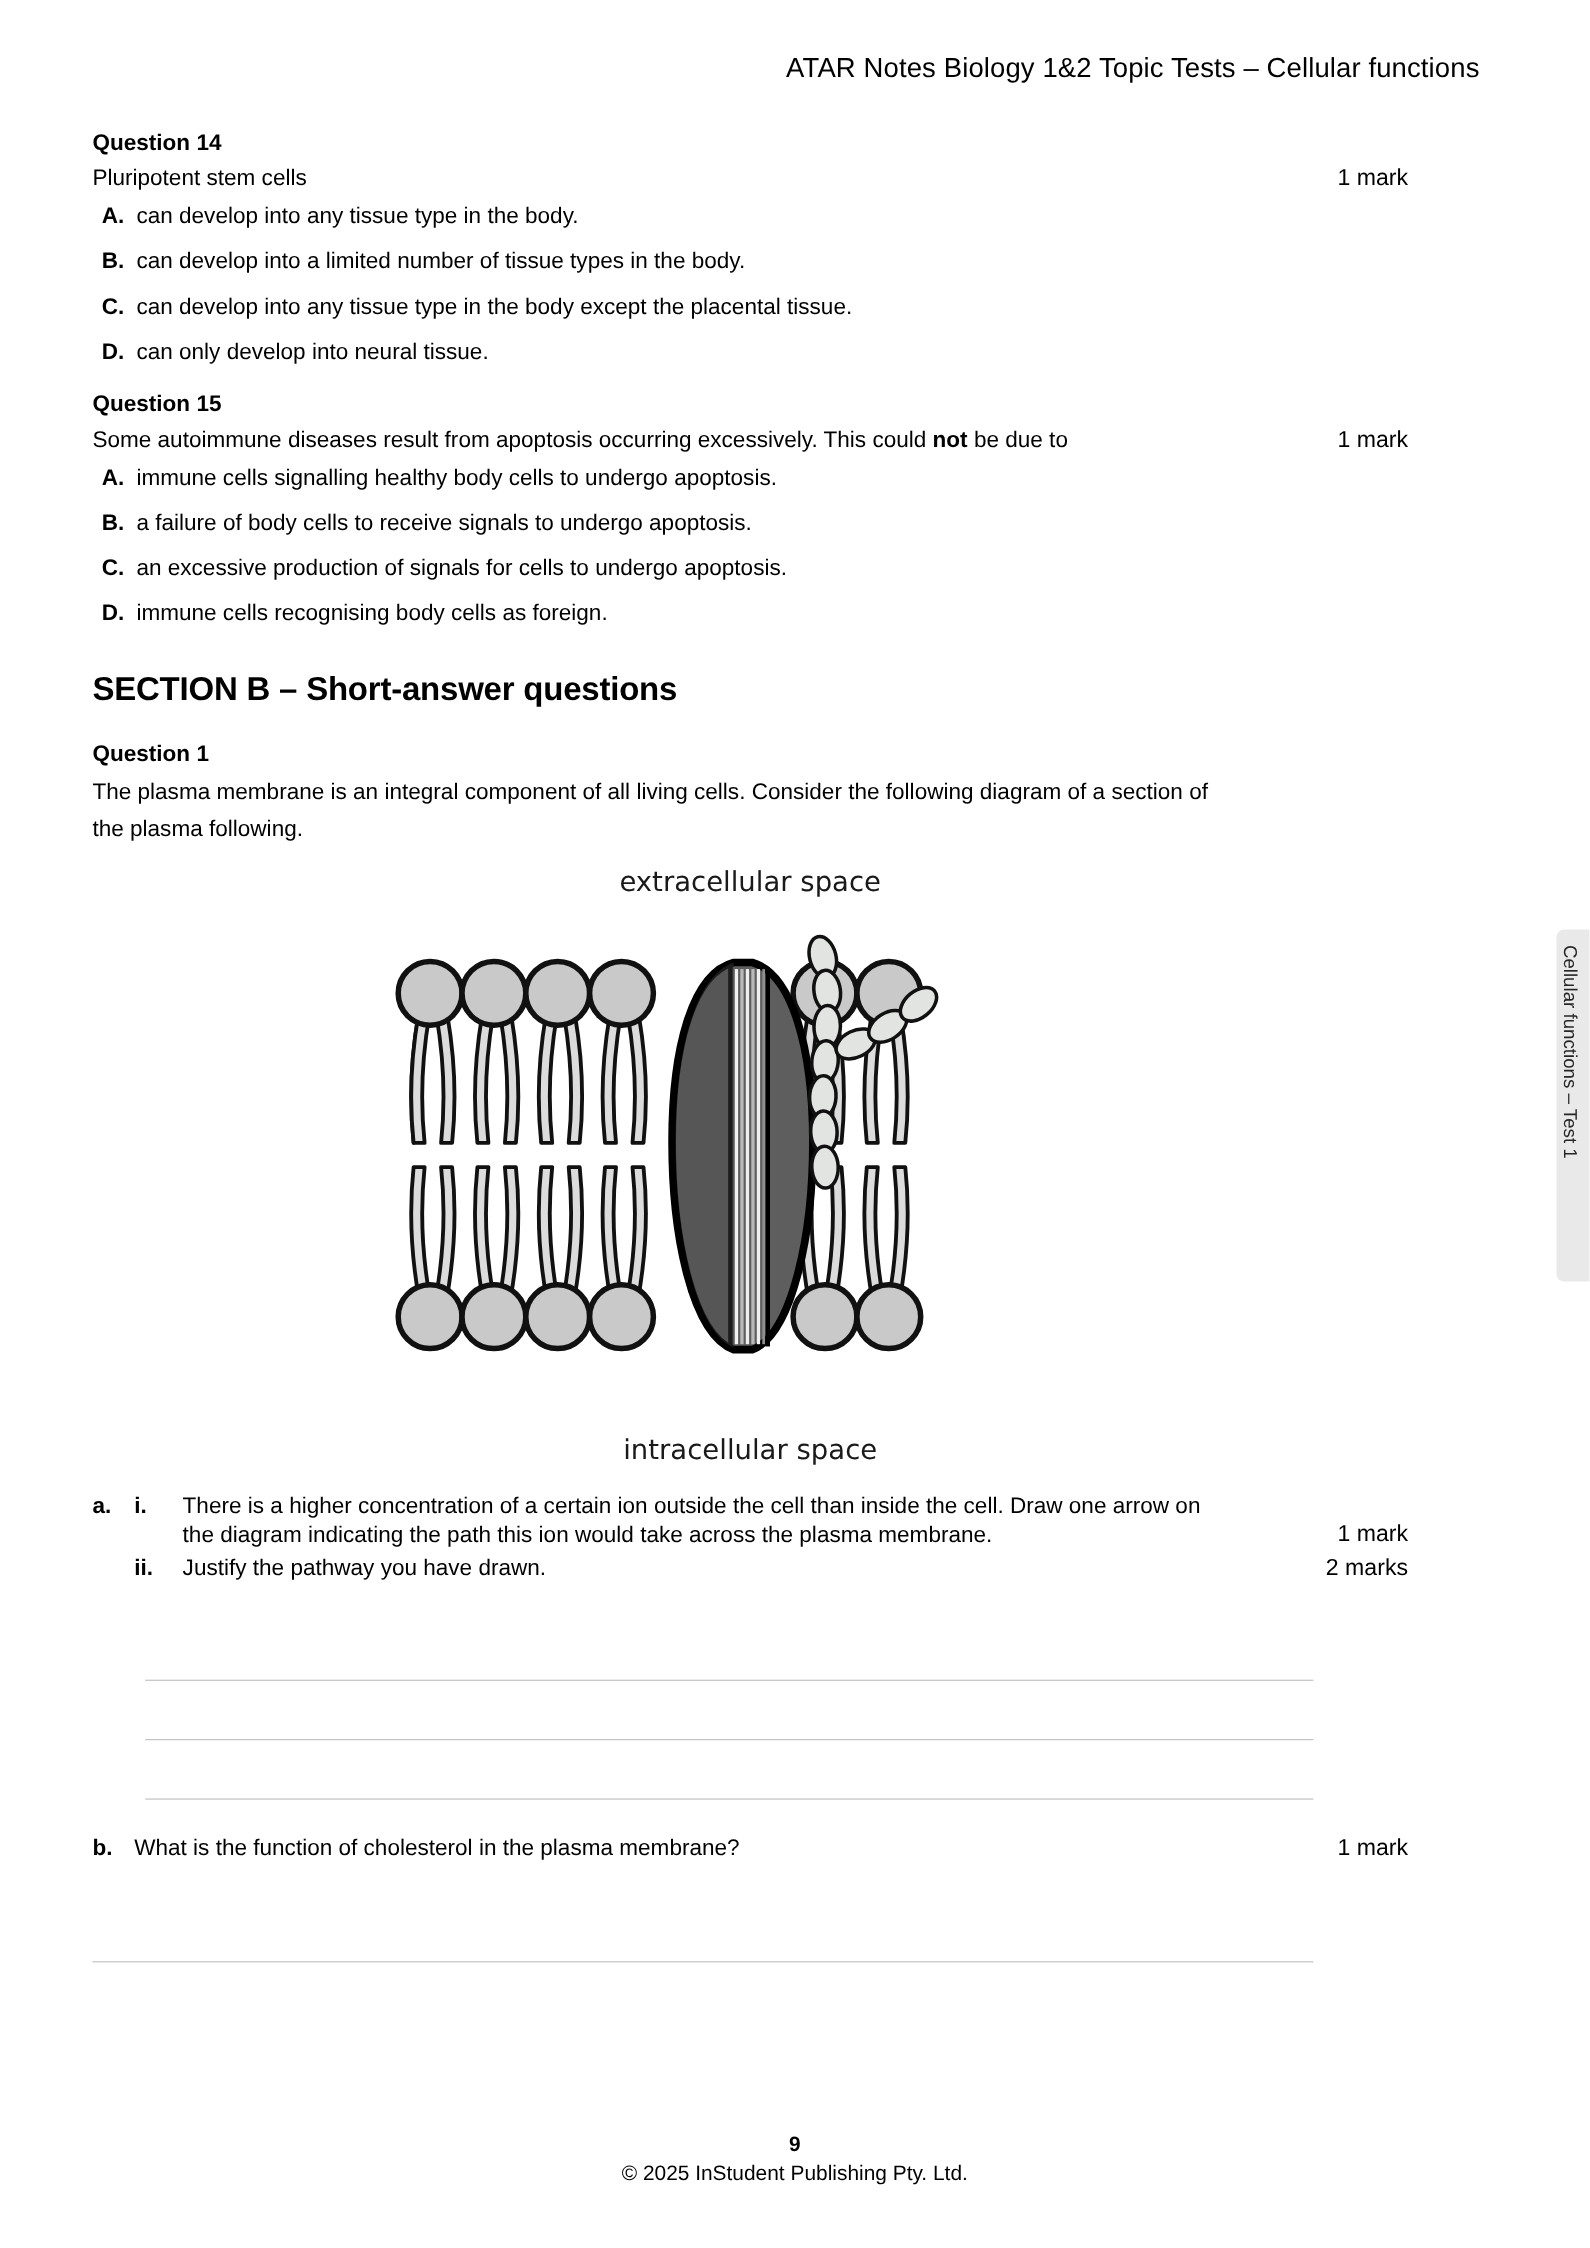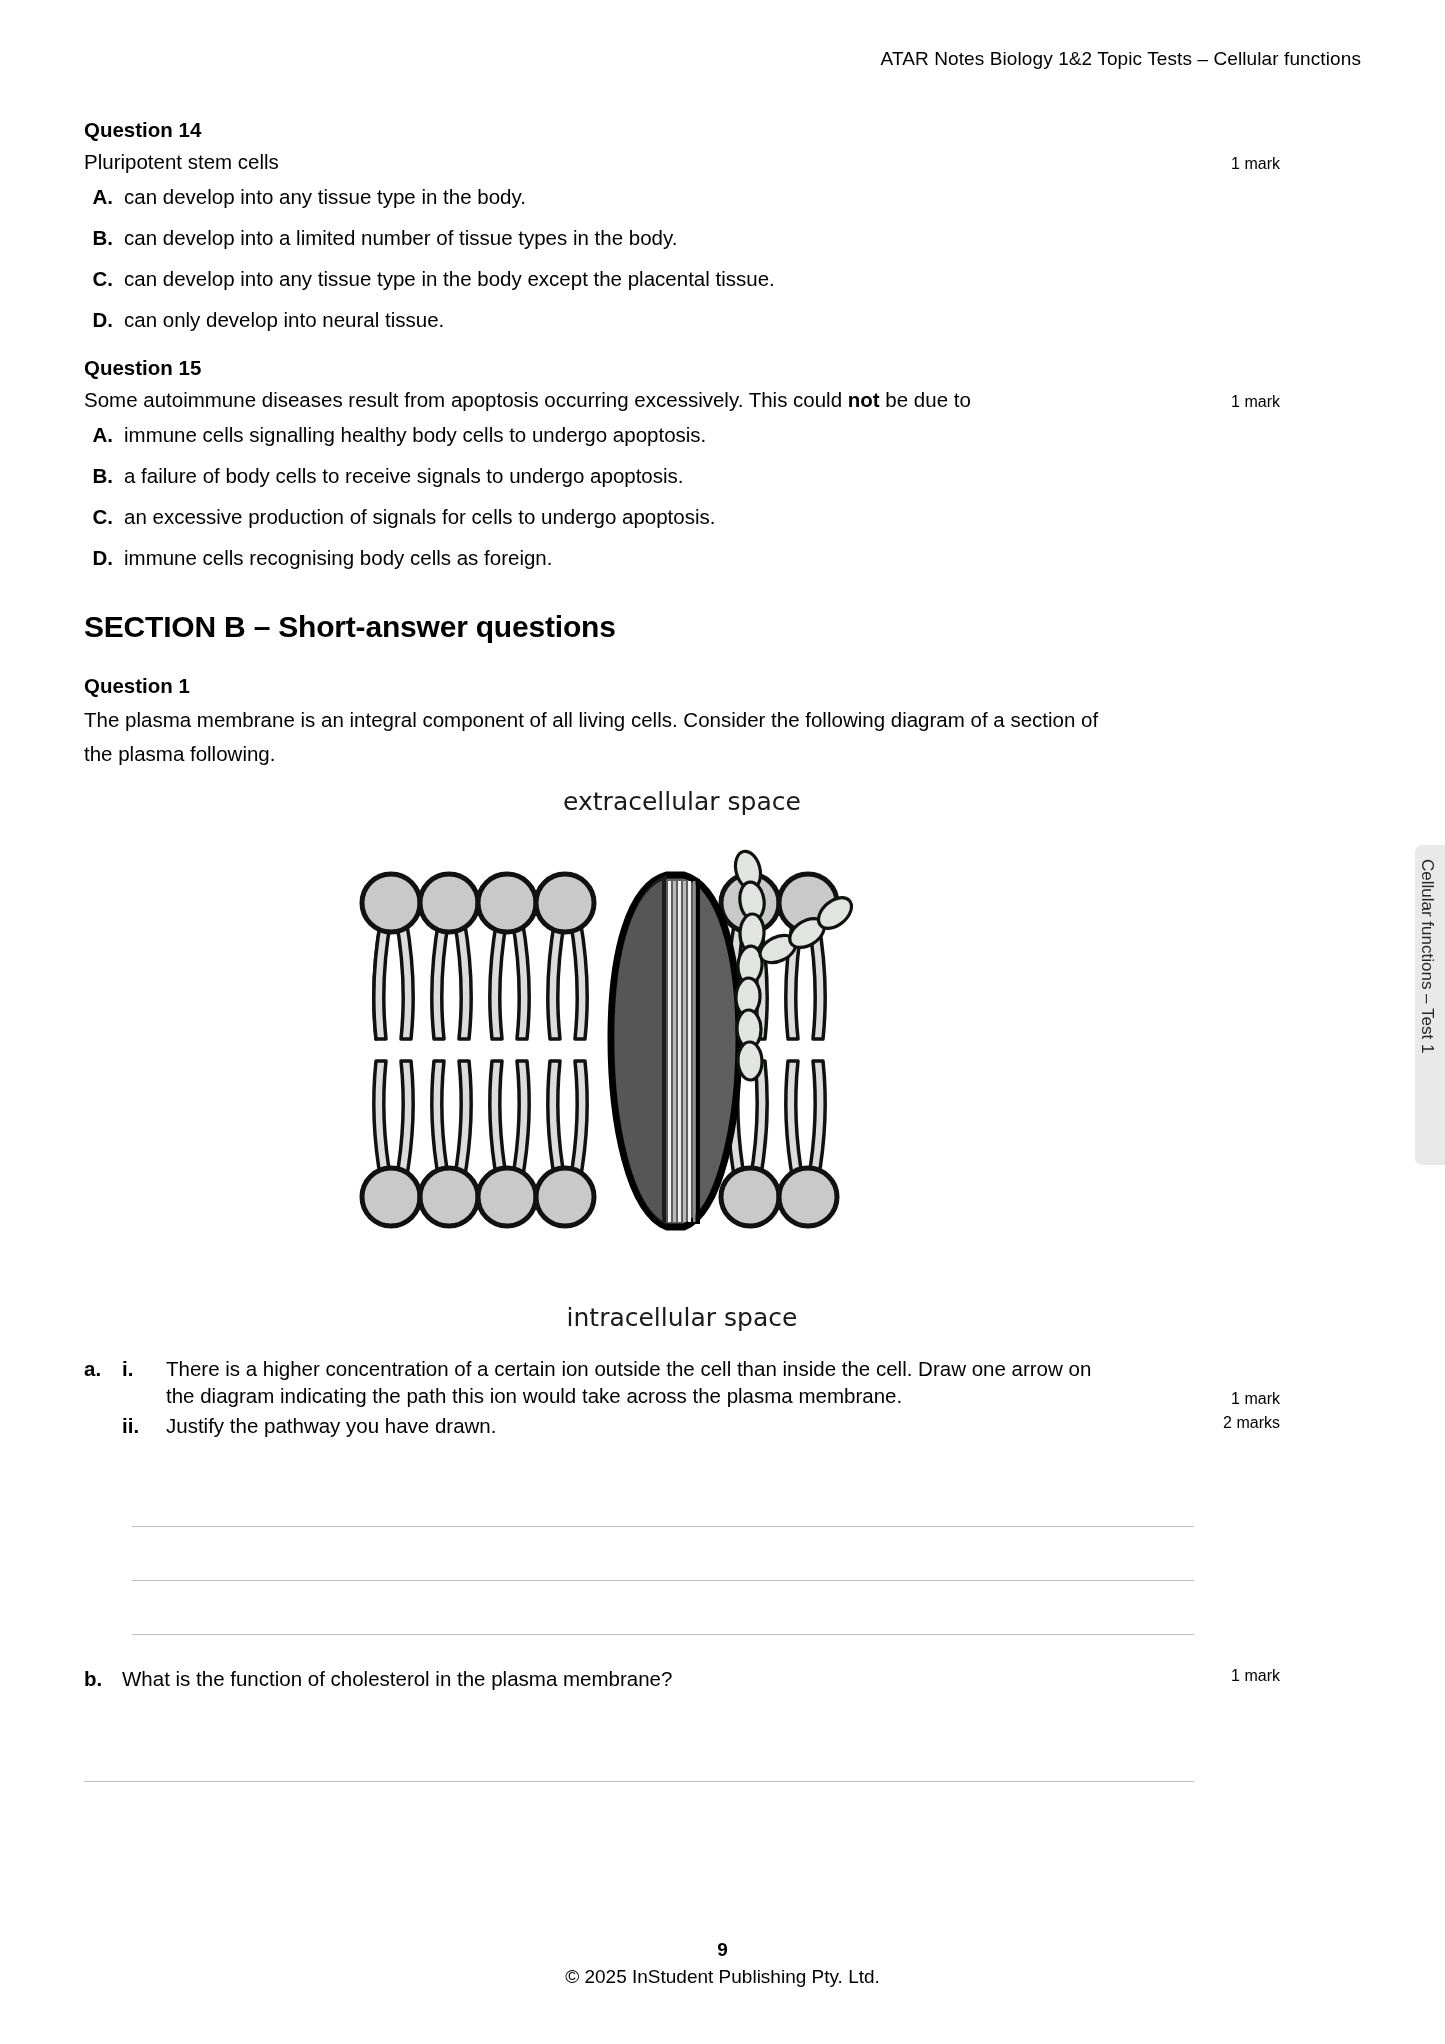--- a/index.html
+++ b/index.html
@@ -18,22 +18,22 @@
     position: relative;
     width: 1445px;
     height: 2044px;
     padding: 0;
   }
 
   
   .running-header {
     position: absolute;
     top: 48px;
-    right: 84px;
-    font-size: 19px;
+    right: 100px;
+    font-size: 25px;
     letter-spacing: 0.1px;
     white-space: nowrap;
   }
 
   
   .content {
     position: absolute;
     left: 84px;
     top: 118px;
     width: 1196px;
@@ -49,21 +49,21 @@
     display: flex;
     justify-content: space-between;
     align-items: baseline;
     font-size: 20.5px;
     margin-bottom: 10px;
     gap: 40px;
   }
   .stem-text { flex: 1 1 auto; padding-right: 24px; }
   .marks {
     flex: 0 0 auto;
-    font-size: 16px;
+    font-size: 21px;
     white-space: nowrap;
     text-align: right;
     min-width: 96px;
   }
 
   .options { margin: 0; padding: 0; list-style: none; }
   .option {
     display: flex;
     font-size: 20.5px;
     margin: 0 0 16px 0;

